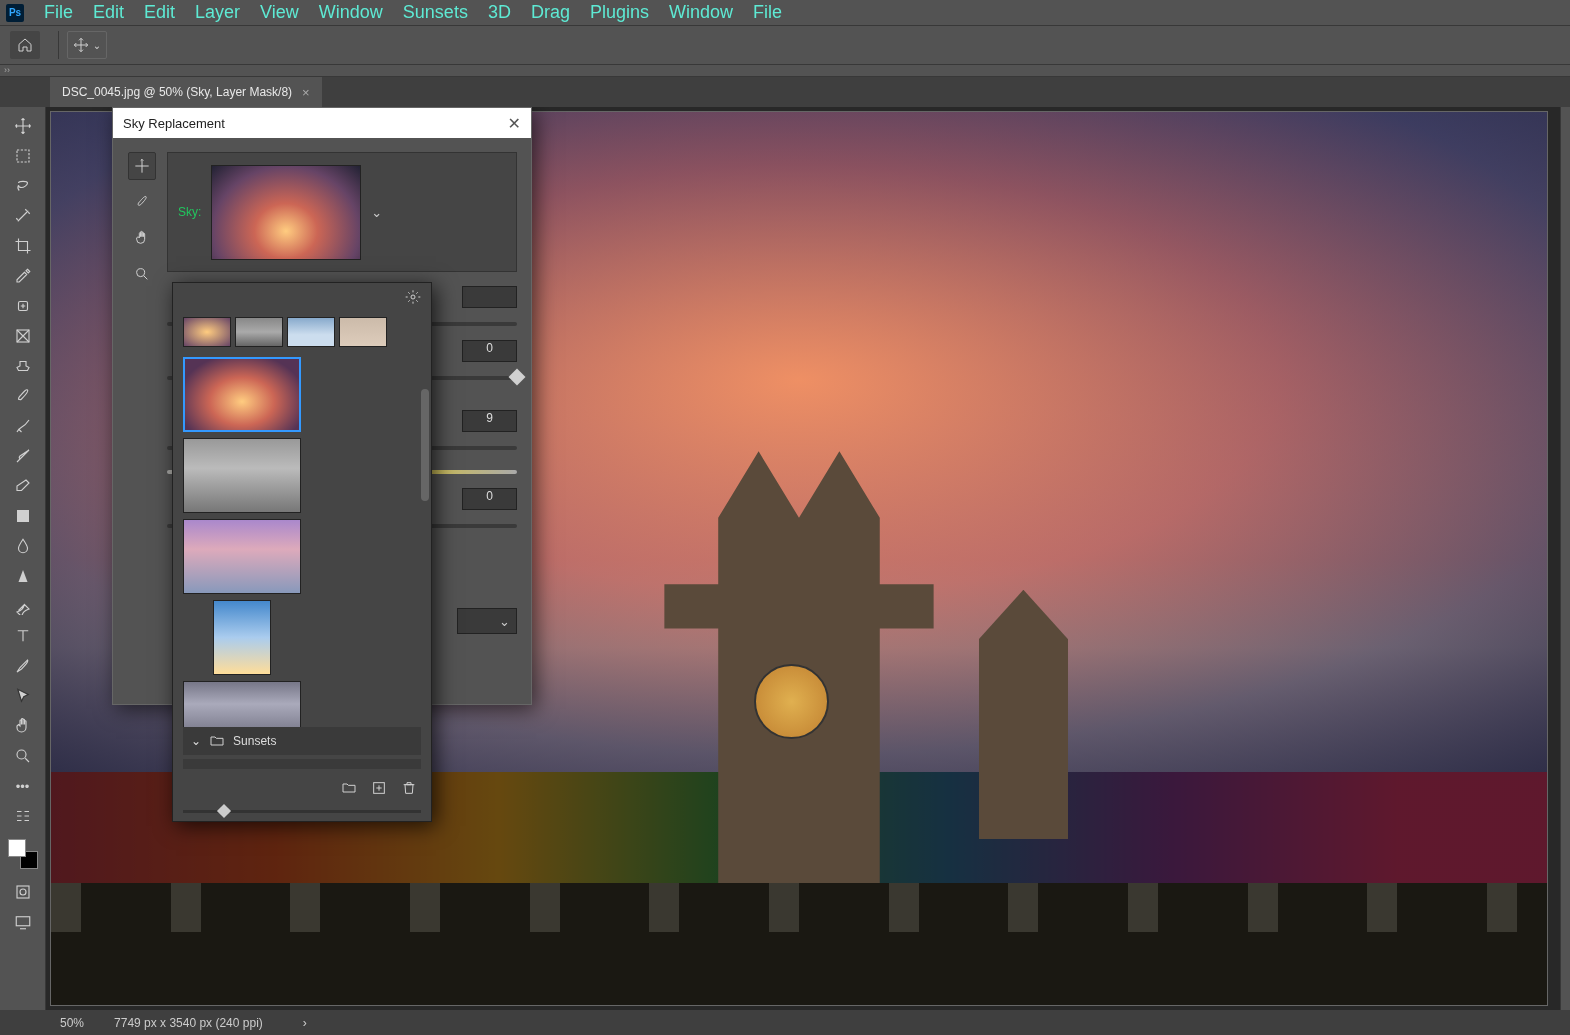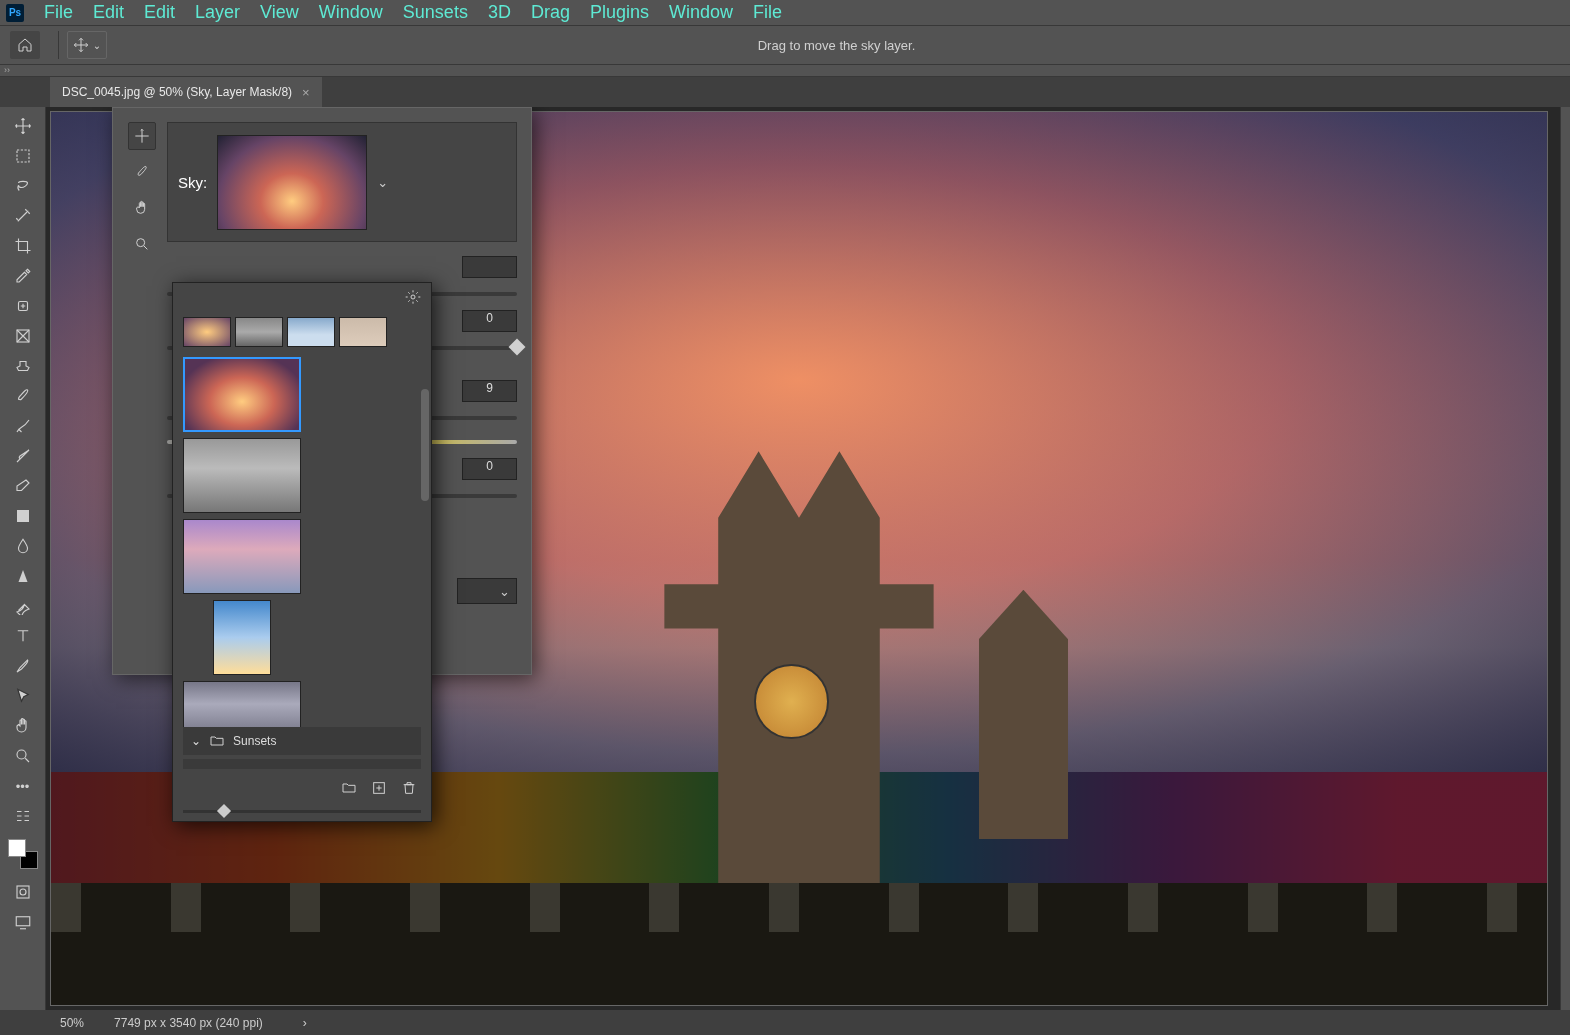--- a/index.html
+++ b/index.html
@@ -58,21 +58,21 @@
 
 .dialog { position:absolute; left:66px; top:0px; width:420px; background:#535353; box-shadow: 4px 4px 20px rgba(0,0,0,0.6); border:1px solid #666; z-index:10;}
 .dlg-title { height:30px; background:#fff; color:#222; display:flex; align-items:center; padding:0 10px; font-size:13px; font-weight:500; justify-content:space-between;}
 .dlg-title .x { color:#555; cursor:pointer; font-size:16px;}
 .dlg-body { padding:14px; display:flex; gap:10px;}
 .dlg-tools { display:flex; flex-direction:column; gap:8px; align-items:center; width:30px;}
 .dlg-tool { width:28px; height:28px; display:flex; align-items:center; justify-content:center; color:#d0d0d0; border-radius:2px; cursor:pointer;}
 .dlg-tool.boxed { background:#454545; border:1px solid #333;}
 .dlg-main { flex:1; }
 .sky-picker { background:#454545; border:1px solid #333; padding:10px; display:flex; align-items:center; gap:10px; height:120px;}
-.sky-label { font-size:15px; color:#ffffff;}
+.sky-label { font-size:12px; color:#22c55e;}
 .sky-thumb { width:150px; height:95px; background: radial-gradient(ellipse at 50% 70%, #ffcc80, #cc6655 30%, #664466 70%, #223 100%); border:1px solid #222;}
 .sky-dd { width:10px; color:#ccc; cursor:pointer;}
 
 .section-row { margin-top:14px; display:flex; align-items:center; gap:10px;}
 .num-input { width:55px; height:22px; background:#3a3a3a; border:1px solid #222; color:#ddd; text-align:center; font-size:12px;}
 .slider-track { flex:1; height:4px; background:#3a3a3a; position:relative; border-radius:2px;}
 .slider-thumb { position:absolute; top:-5px; width:12px; height:12px; background:#d0d0d0; transform:translateX(-50%) rotate(45deg) ; }
 .slider-track.highlight { background: linear-gradient(90deg,#aaa 0%, #f0d000 50%, #aaa 100%);}
 .select-box { height:26px; background:#3a3a3a; border:1px solid #222; width:60px; display:flex; align-items:center; justify-content:flex-end; padding:0 6px; color:#ccc;}
 .cancel-btn { width:100px; height:28px; border:1px solid #888; border-radius:14px; background:transparent; color:#ddd; display:flex; align-items:center; justify-content:center; margin:14px auto; cursor:pointer;}
@@ -133,21 +133,20 @@
         <path d="M3 11l9-8 9 8v10h-6v-6h-6v6H3z"></path>
       </svg>
   </div>
   <div style="width:1px;height:28px;background:#383838;margin:0 8px;"></div>
   <div class="opt-tool">
     <svg viewBox="0 0 24 24">
         <path d="M12 2v20M2 12h20M12 2l-3 3M12 2l3 3M12 22l-3-3M12 22l3-3M2 12l3-3M2 12l3 3M22 12l-3-3M22 12l-3 3"></path>
       </svg>
     <span style="margin-left:4px;font-size:10px;">⌄</span>
   </div>
-  <div class="hint">Drag to move the sky layer.</div>
 </div>
 
 <div class="expand-strip">››</div>
 
 <div class="tabrow">
   <div class="doc-tab">
     <span>DSC_0045.jpg @ 50% (Sky, Layer Mask/8)</span>
     <span class="close">×</span>
   </div>
 </div>
@@ -298,20 +297,24 @@
       <div class="building">
         <div class="facade"></div>
         <div class="tower"></div>
         <div class="tower2"></div>
         <div class="clockface"></div>
         <div class="canopy"></div>
       </div>
     </div>
 
     <div class="dialog">
+      <div class="dlg-title">
+        <span>Sky Replacement</span>
+        <span class="x">✕</span>
+      </div>
       <div class="dlg-body">
         <div class="dlg-tools">
           <div class="dlg-tool boxed">
               <svg viewBox="0 0 24 24">
                 <path d="M12 2v20M2 12h20M12 2l-2 2M12 2l2 2"></path>
               </svg>
             </div>
           <div class="dlg-tool">
               <svg viewBox="0 0 24 24">
                 <path d="M18 4c2 2-6 10-8 12s-4 0-4 0 0-2 2-4 8-10 10-8z"></path>

